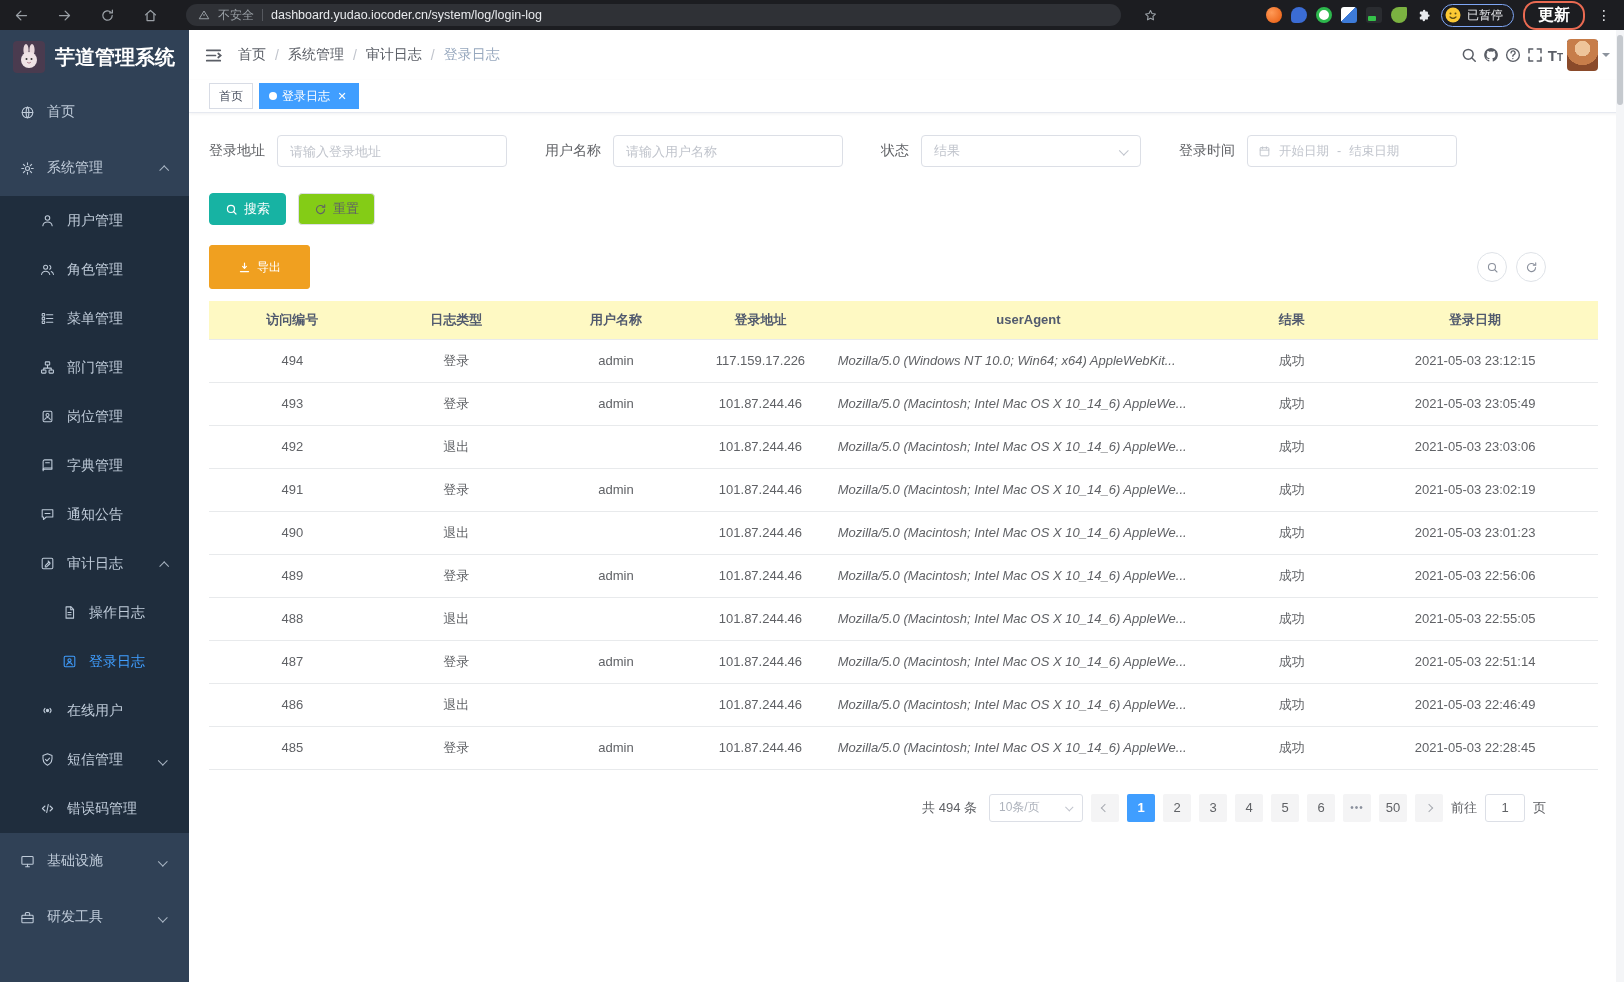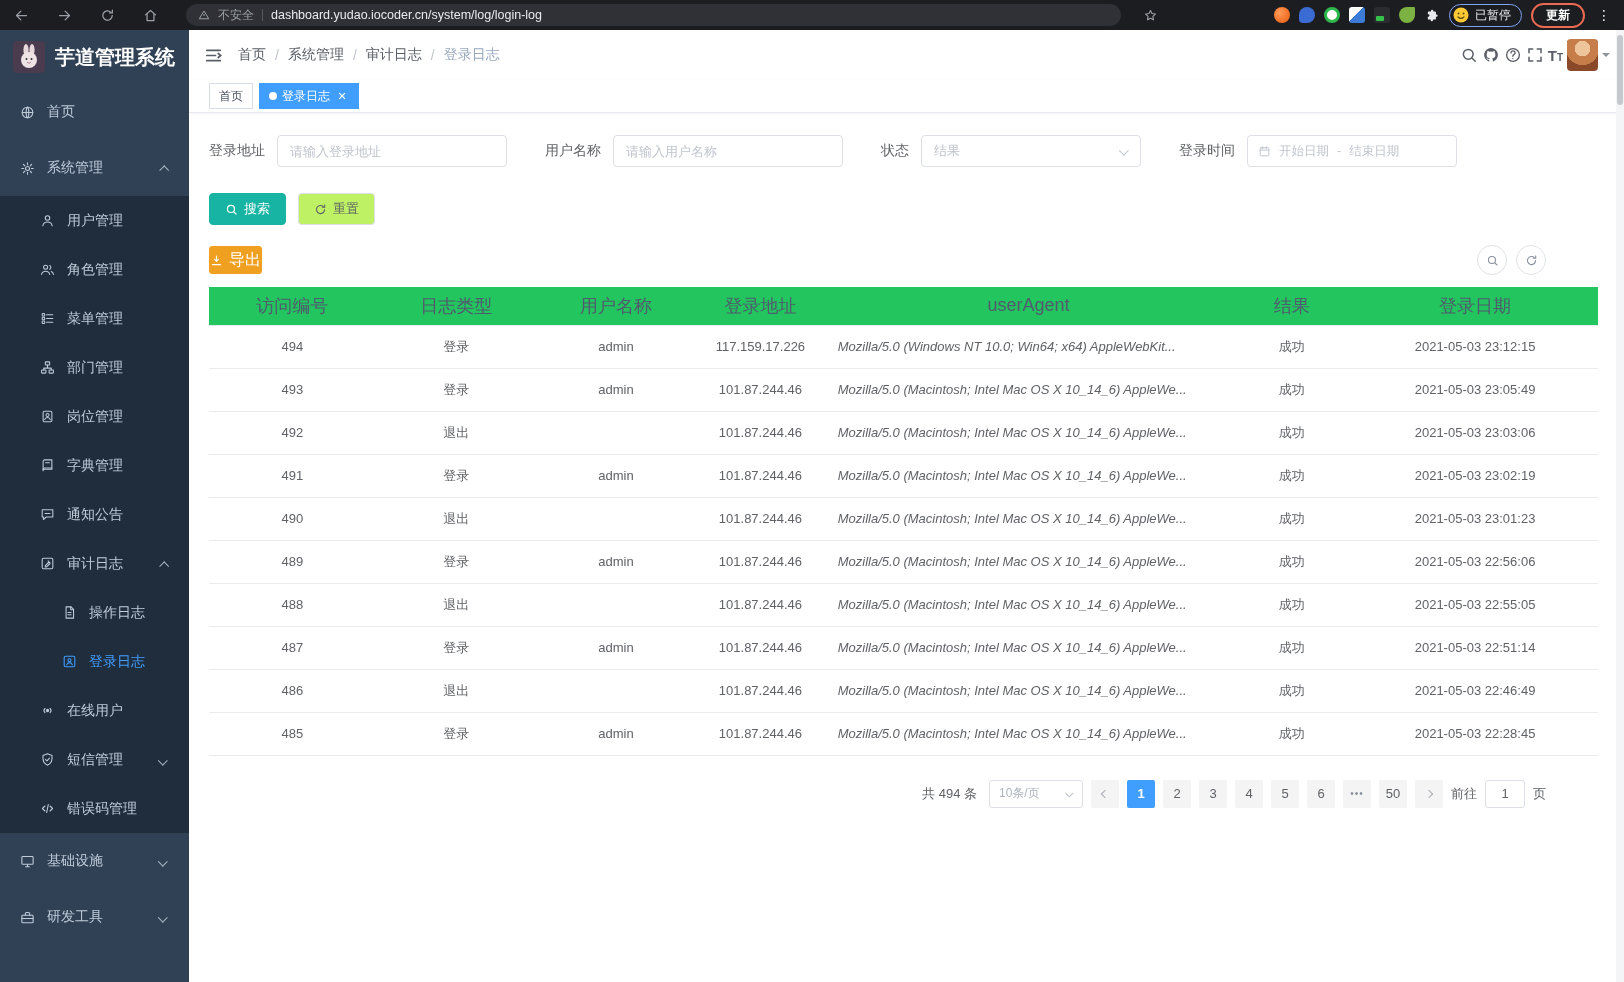--- a/index.html
+++ b/index.html
@@ -26,21 +26,21 @@
   .ext-bluedrop{background:#3b6cd4;border-radius:50% 50% 50% 4px;}
   .ext-green{background:#fff;border:3px solid #2db84d;}
   .ext-bluewhite{border-radius:3px;background:linear-gradient(135deg,#fff 45%,#3d7bd9 45%);}
   .ext-dark{border-radius:3px;background:#2a2c30;position:relative;}
   .ext-dark::after{content:"";position:absolute;left:2px;bottom:2px;width:8px;height:5px;background:#35c24a;border-radius:1px;}
   .ext-leaf{background:#7bb241;border-radius:60% 10% 60% 60%;}
   .ext-puzzle{background:transparent;color:#e8eaed;display:flex;align-items:center;justify-content:center;}
   .paused-pill{display:flex;align-items:center;gap:6px;border:1px solid #7ea6f5;border-radius:12px;
                padding:2px 10px 2px 3px;color:#e8eaed;font-size:12px;cursor:pointer;}
   .emoji-face{width:16px;height:16px;flex:0 0 auto;}
-  .update-pill{border:2px solid #ea6a52;border-radius:13px;padding:2px 13px;color:#fff;font-size:12px;font-weight:bold;cursor:pointer;}
+  .update-pill{border:2px solid #ea6a52;border-radius:13px;padding:2px 13px;color:#fff;font-size:16px;font-weight:bold;cursor:pointer;}
   .kebab{color:#e8eaed;font-size:14px;padding:0 3px;cursor:pointer;}
 
   
   .watermark{position:absolute;left:674px;top:6px;z-index:60;font-size:58px;font-weight:bold;
              color:var(--watermark);letter-spacing:10px;pointer-events:none;line-height:1.1;}
 
   
   .app{display:flex;height:952px;}
   .sidebar{width:189px;flex:0 0 189px;background:var(--sidebar-bg);overflow:hidden;}
   .logo-row{height:54px;display:flex;align-items:center;gap:10px;padding-left:13px;}
@@ -102,32 +102,32 @@
   .f-daterange{height:32px;width:210px;border:1px solid #dcdfe6;border-radius:4px;display:flex;align-items:center;
                padding:0 10px;gap:8px;color:#c0c4cc;font-size:12.5px;cursor:pointer;}
   .f-daterange svg{width:13px;height:13px;flex:0 0 auto;}
   .dr-sep{color:#c0c4cc;}
 
   .action-row{display:flex;gap:12px;margin-bottom:20px;}
   .btn{display:inline-flex;align-items:center;gap:6px;border-radius:4px;font-size:13px;cursor:pointer;
        border:1px solid transparent;padding:0 15px;height:32px;font-family:inherit;}
   .btn svg{width:13px;height:13px;}
   .btn-search{background:var(--teal);border-color:var(--teal);color:#fff;}
-  .btn-reset{background:#bef264;border-color:#dcdfe6;color:#606266;}
+  .btn-reset{background:#84cc16;border-color:#dcdfe6;color:#606266;}
   .toolbar-row{display:flex;align-items:center;justify-content:space-between;margin-bottom:12px;}
-  .btn-export{background:var(--warning);border-color:var(--warning);color:#fff;height:28px;padding:0 0;
-              font-size:16px;border-radius:3px;}
+  .btn-export{background:var(--warning);border-color:var(--warning);color:#fff;height:44px;padding:0 28px;
+              font-size:12px;border-radius:3px;}
   .mini-group{display:flex;gap:9px;padding-right:52px;}
   .mini-circle{width:30px;height:30px;border-radius:50%;border:1px solid #dfe3e8;background:#fff;color:#8a909c;
                display:flex;align-items:center;justify-content:center;cursor:pointer;}
   .mini-circle svg{width:13px;height:13px;}
 
   
   table{width:100%;border-collapse:collapse;table-layout:fixed;}
-  thead th{background:#22c55e;height:38px;font-size:18px;color:#515a6e;font-weight:400;text-align:center;
+  thead th{background:#fef9c3;height:38px;font-size:13px;color:#515a6e;font-weight:700;text-align:center;
            border-bottom:1px solid #e8eaec;padding:0 6px;white-space:nowrap;overflow:hidden;}
   thead th:nth-child(1){width:12%;} thead th:nth-child(2){width:11.6%;} thead th:nth-child(3){width:11.4%;}
   thead th:nth-child(4){width:9.4%;} thead th:nth-child(5){width:29.2%;} thead th:nth-child(6){width:8.7%;}
   tbody td{height:43px;font-size:13px;color:#606266;text-align:center;border-bottom:1px solid #e8eaec;
            padding:0 6px;white-space:nowrap;overflow:hidden;text-overflow:ellipsis;}
   tbody td:nth-child(5){text-align:left;padding-left:12px;font-style:italic;}
 
   
   .pagination{display:flex;align-items:center;justify-content:flex-end;gap:8px;margin:24px 52px 0 0;
               font-size:13px;color:#606266;}

